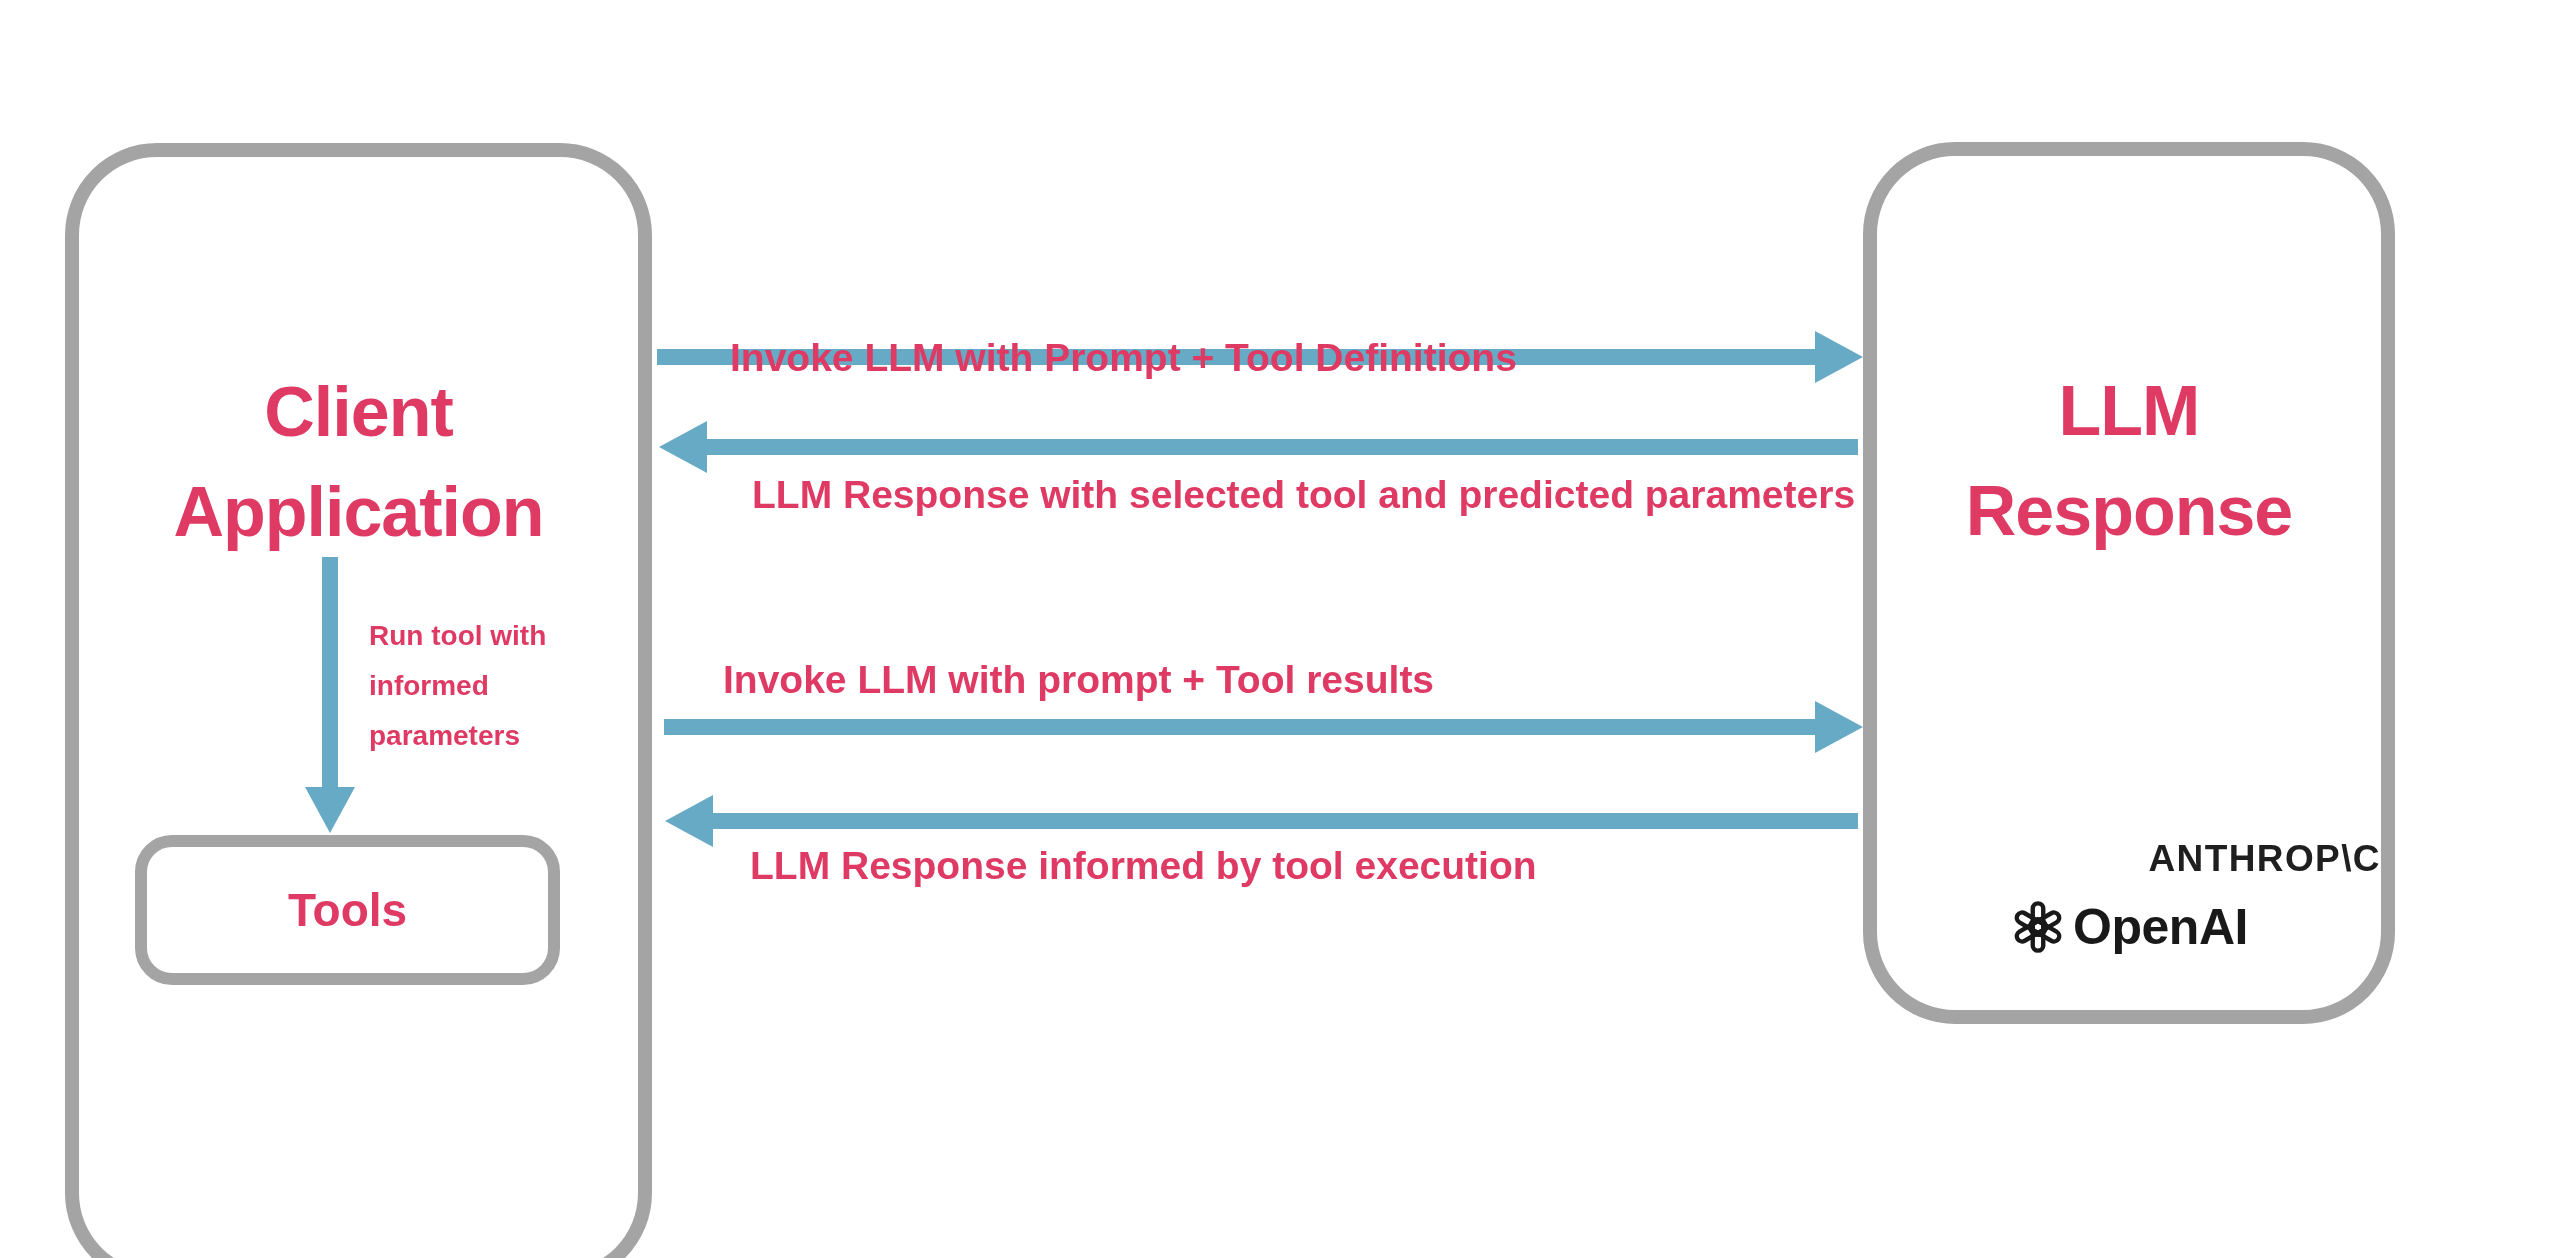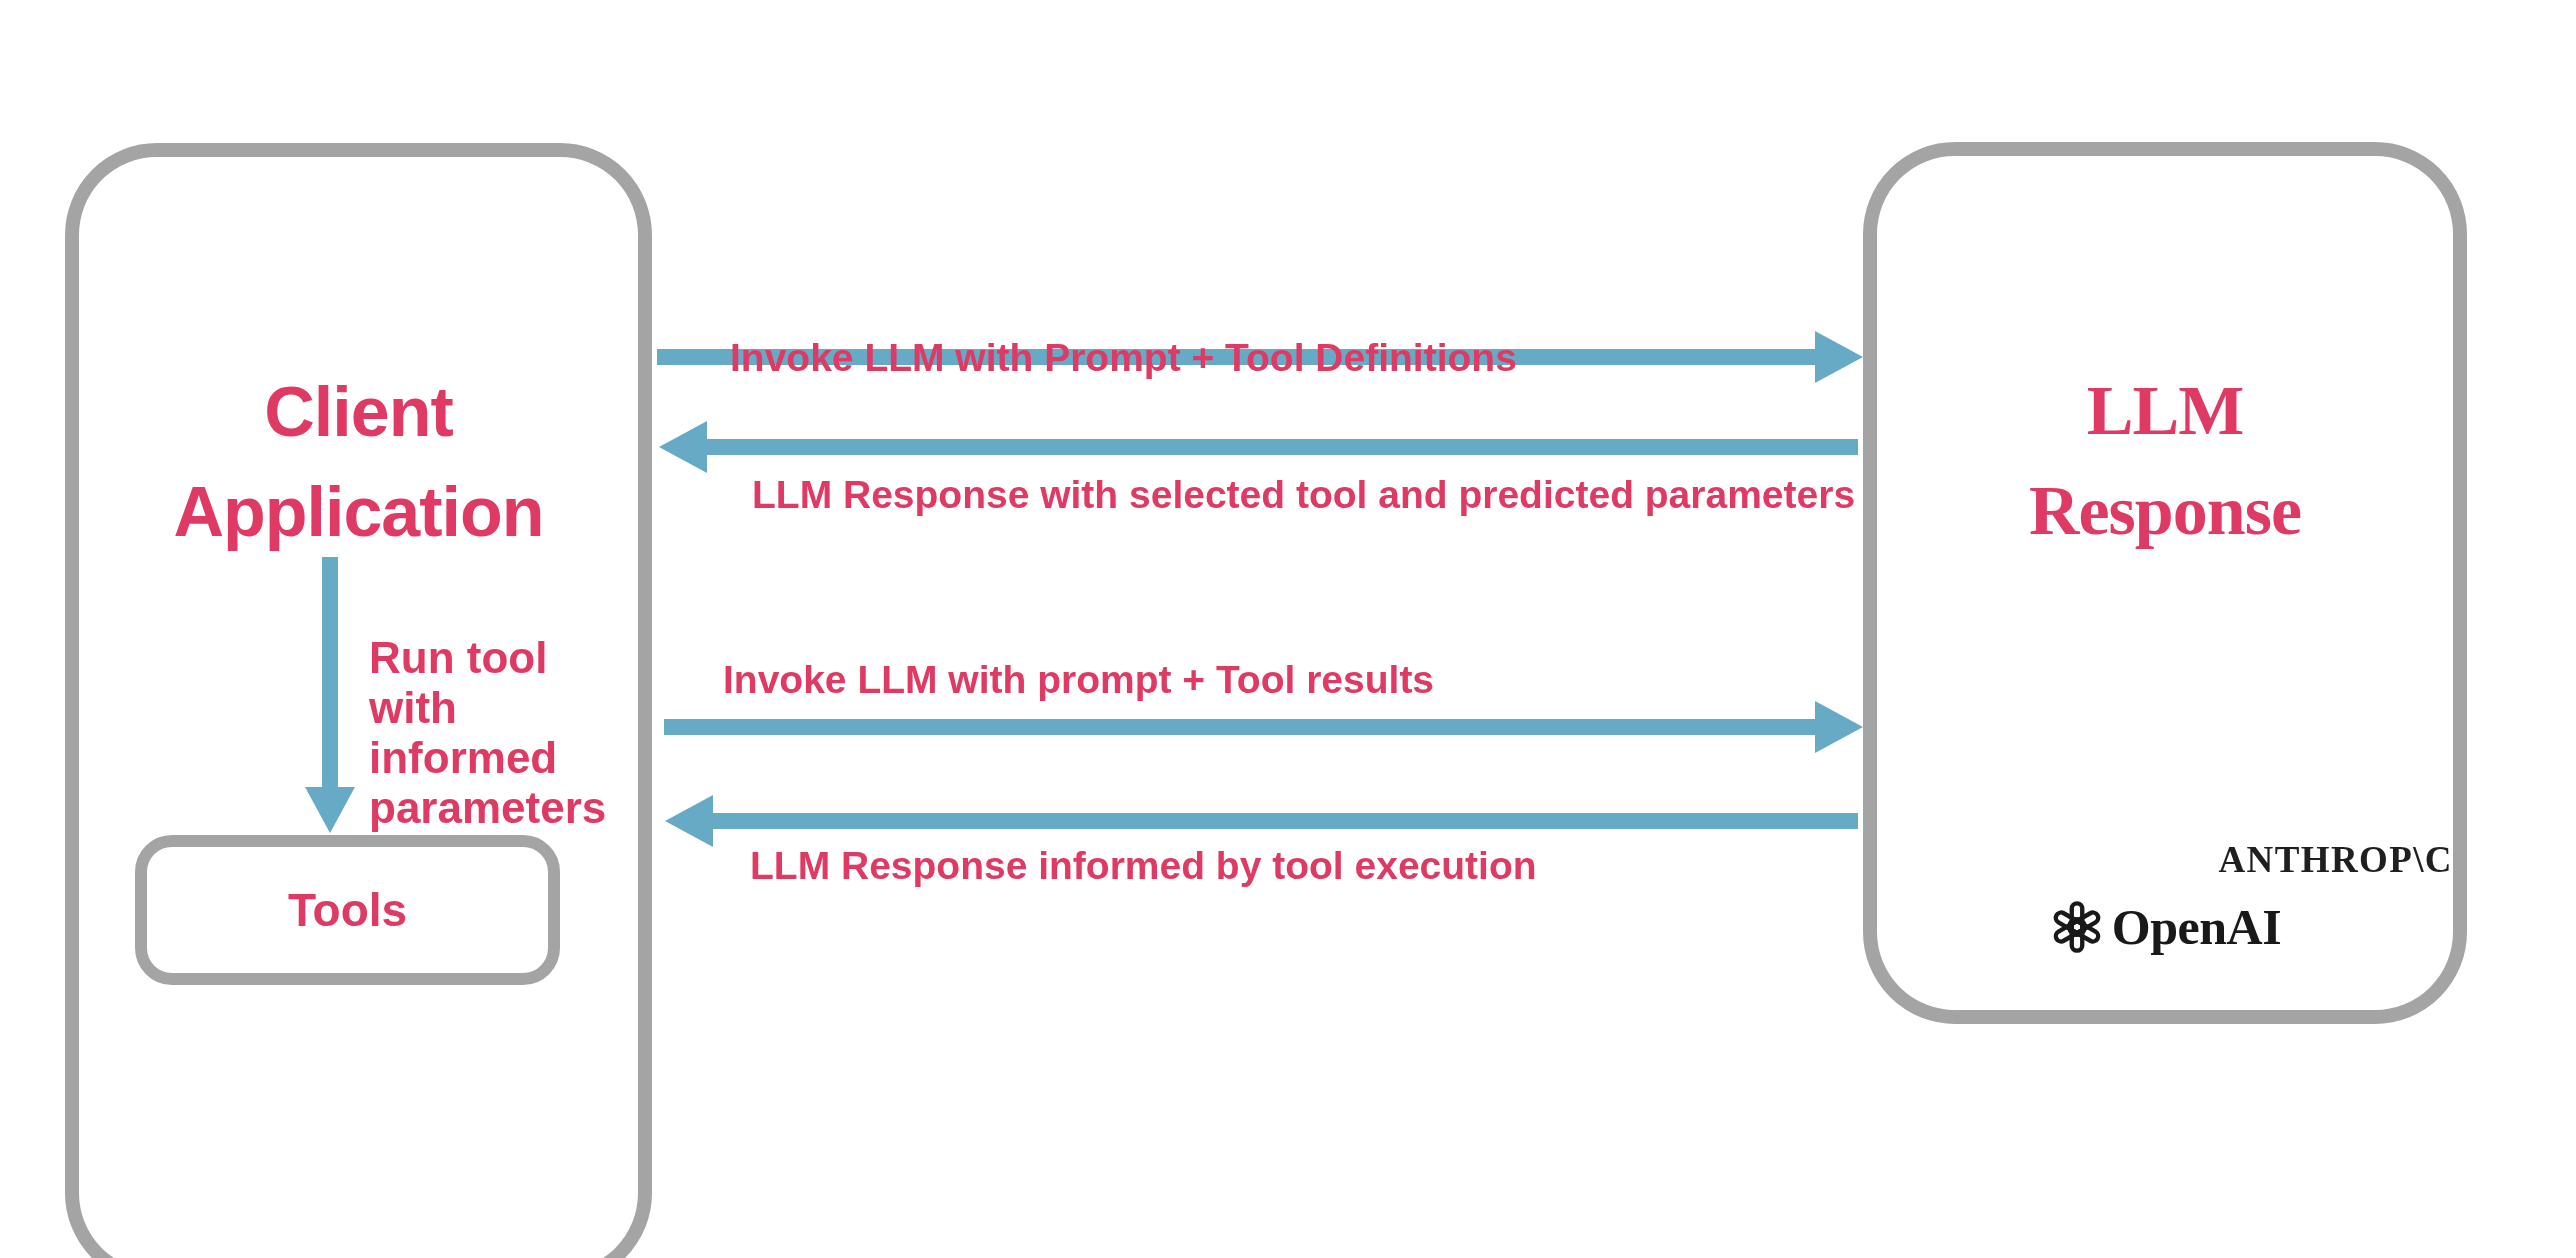--- a/index.html
+++ b/index.html
@@ -21,21 +21,21 @@
   .abs { position: absolute; }
 
   
   .entity-box {
     position: absolute;
     border: 14.5px solid var(--gray);
     border-radius: 92px;
     background: #ffffff;
   }
   #client-box { left: 65px;  top: 143px; width: 587px; height: 1142px; }
-  #provider-box { left: 1863px; top: 142px; width: 604px; height: 882px; font-family: Liberation Serif, serif; }
+  #provider-box { left: 1863px; top: 142px; width: 532px; height: 882px; }
 
   .entity-title {
     position: absolute;
     left: 0;
     width: 100%;
     text-align: center;
     color: var(--pink);
     font-weight: bold;
     font-size: 70px;
     line-height: 100px;
@@ -94,24 +94,24 @@
   
   #run-arrow-body {
     position: absolute;
     left: 243px; top: 400px;
     width: 16.4px; height: 230px;
     background: var(--blue);
   }
   #run-arrow-head { position: absolute; left: 226px; top: 630px; }
   #run-tool-label {
     position: absolute;
-    left: 290px; top: 476px;
-    color: var(--pink);
-    font-weight: bold;
-    font-size: 44px;
+    left: 290px; top: 454px;
+    color: var(--pink);
+    font-weight: bold;
+    font-size: 28px;
     line-height: 50px;
   }
   #run-tool-label span { display: block; }
 
   
   #anthropic-wordmark {
     position: absolute;
     left: 0; top: 682px; width: 100%;
     text-align: right;
     color: var(--ink);

